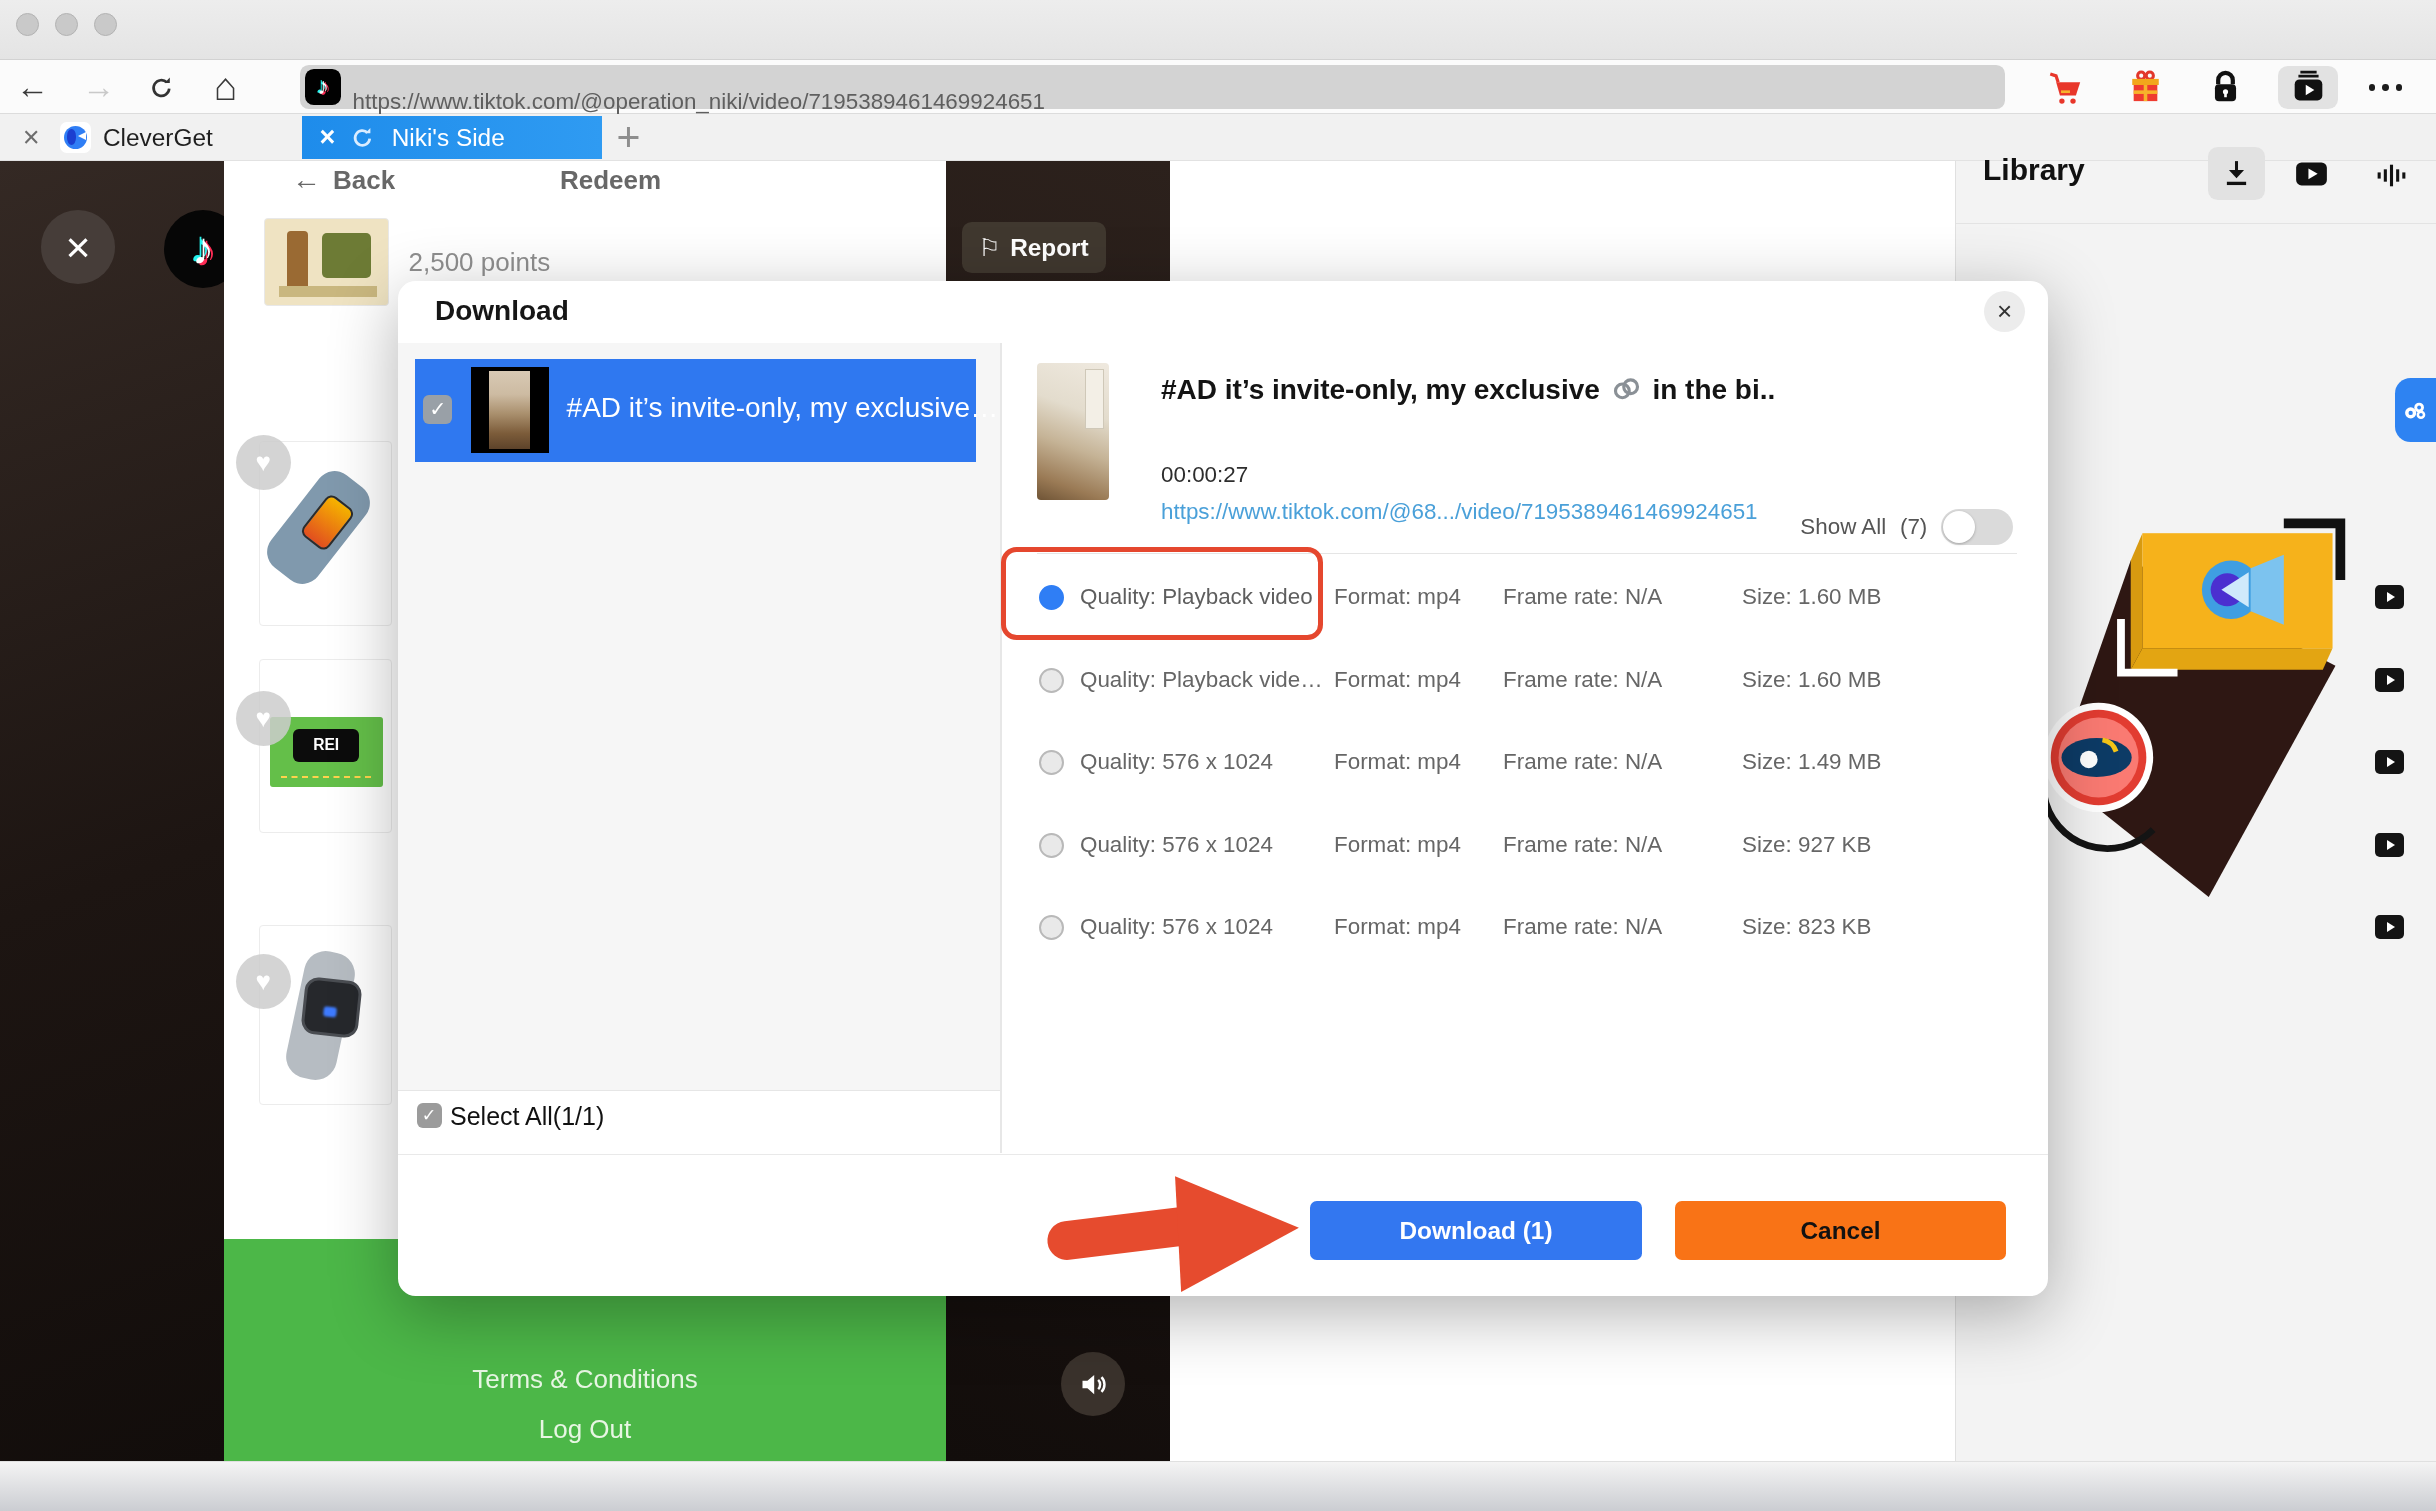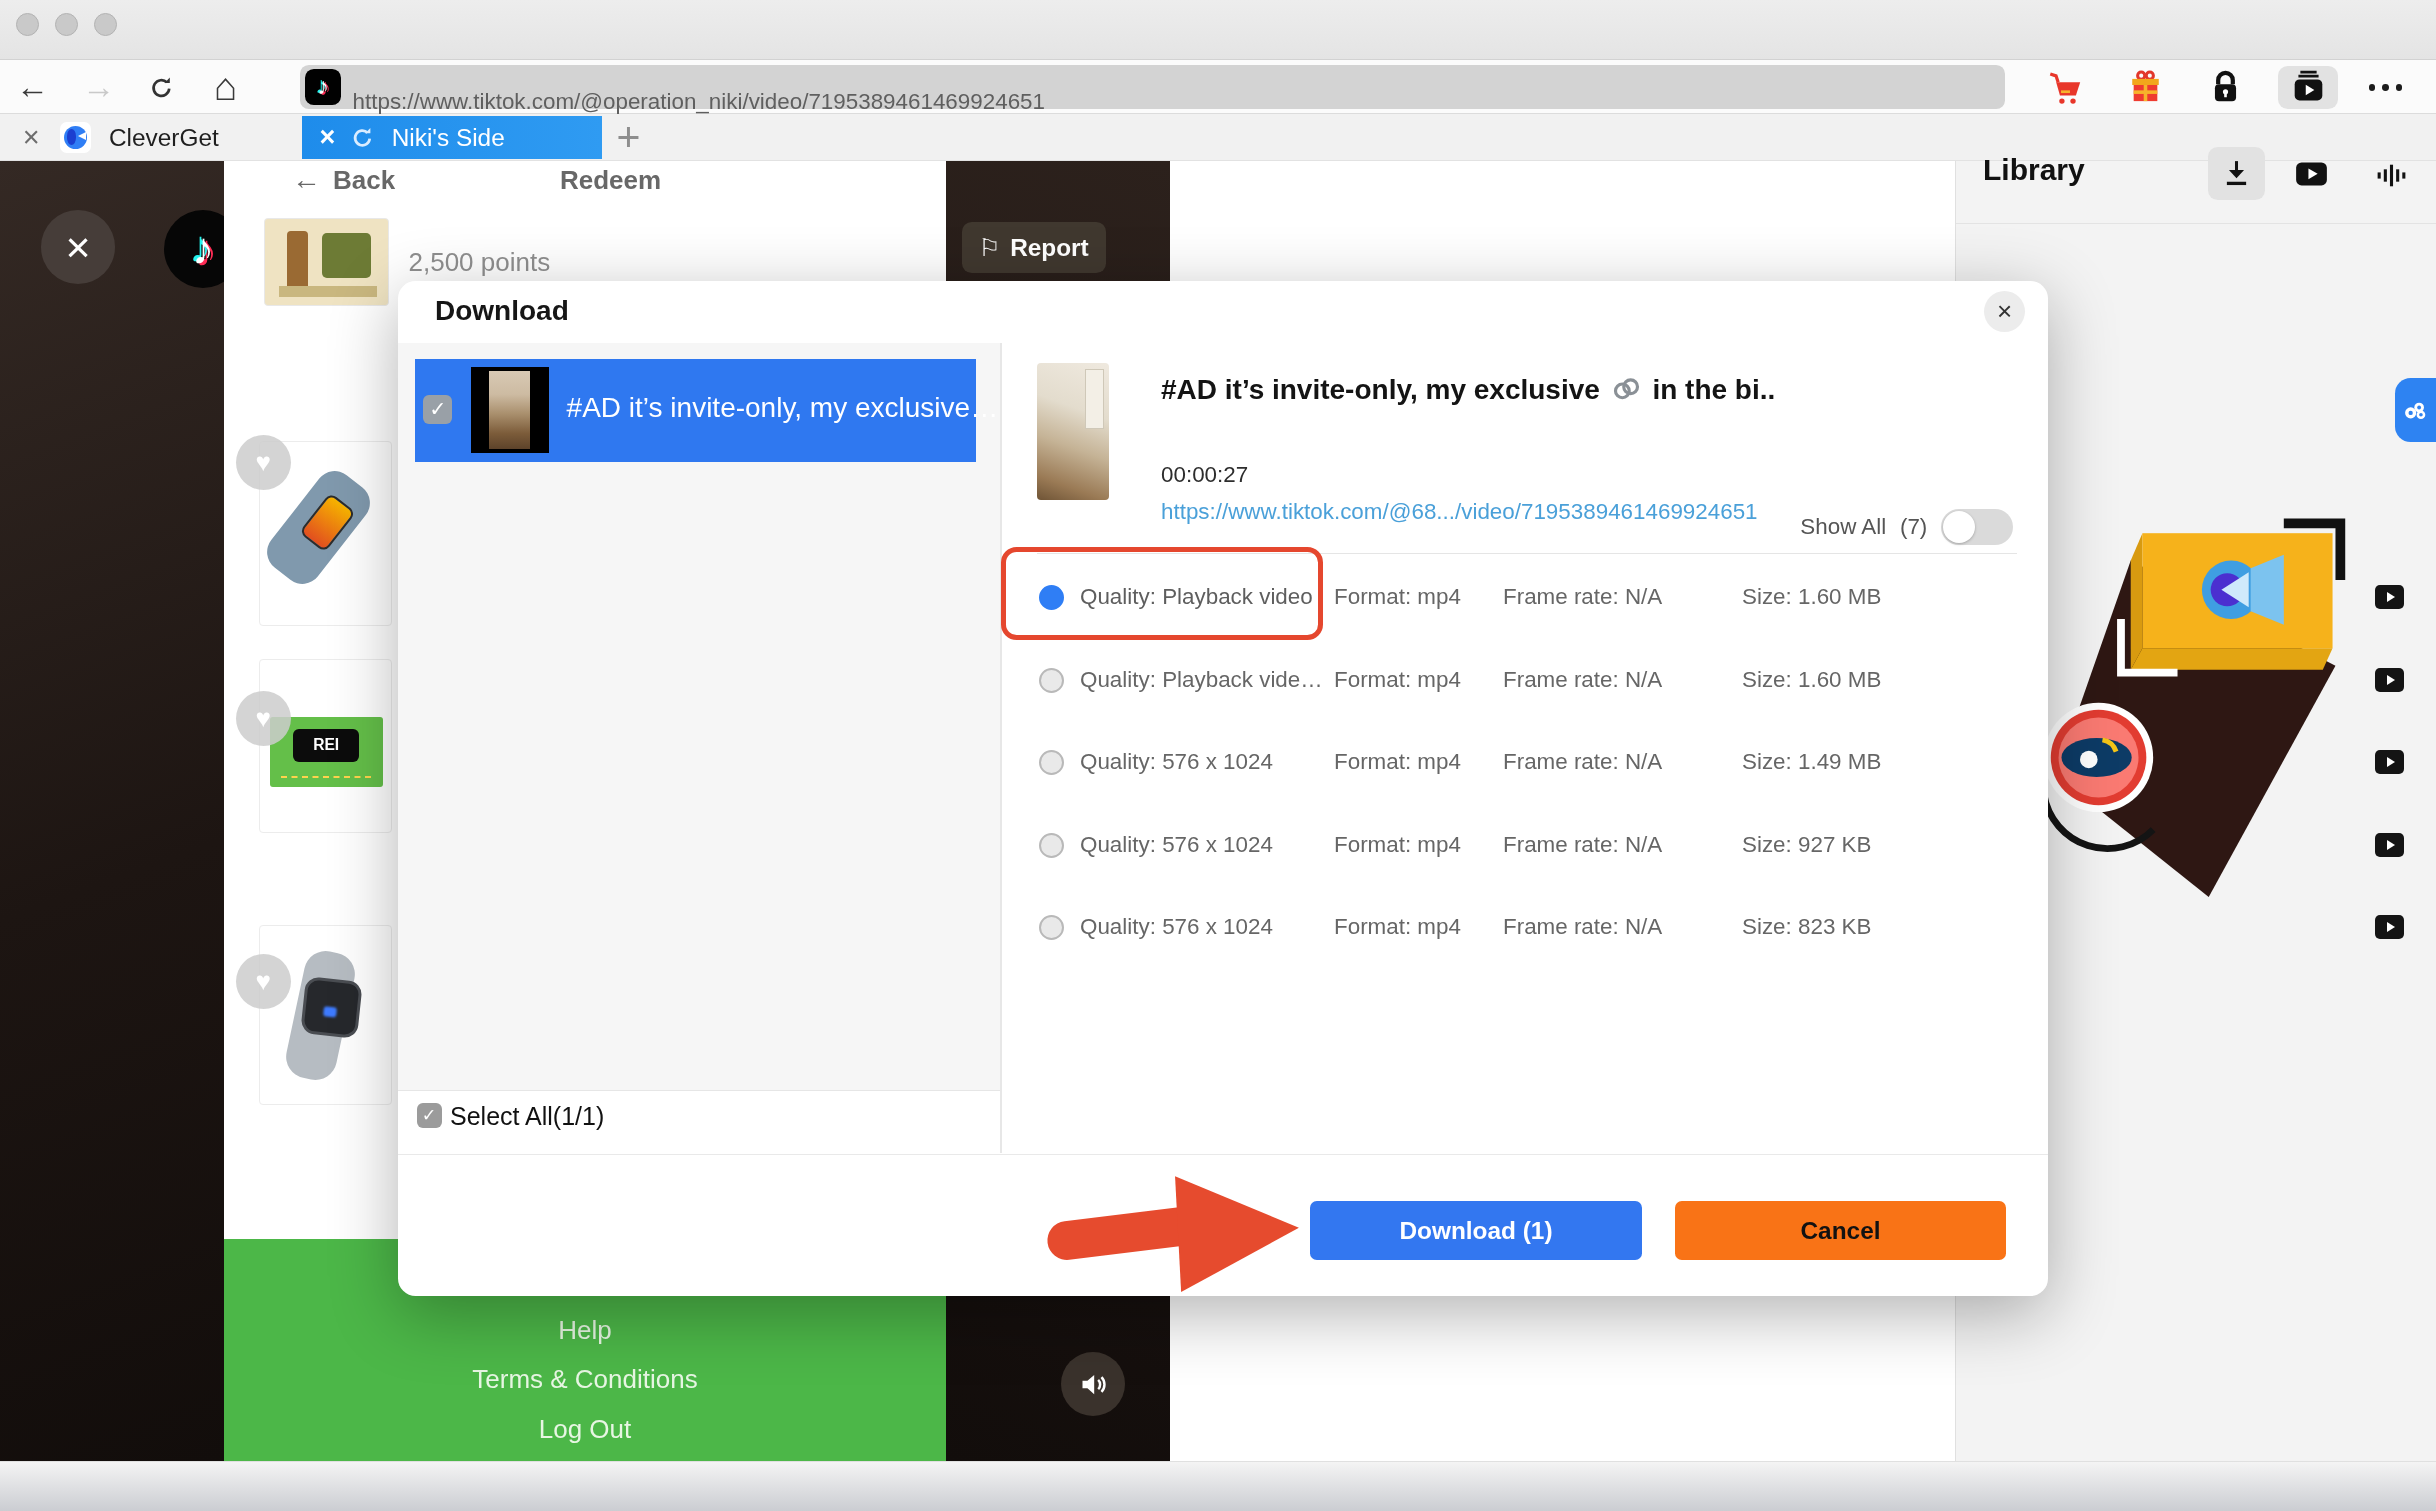--- a/index.html
+++ b/index.html
@@ -19,21 +19,21 @@
   .pill-active{background:#e2e2e2;border-radius:9.8px;}
   .dots{display:flex;gap:6.8px;}
   .dots i{width:6.8px;height:6.8px;border-radius:50%;background:#1c1c1c;}
   
   .tabstrip{position:absolute;left:0;top:114px;width:2436px;height:47px;background:#f1f1f1;border-bottom:1px solid #e2e2e2;}
   .tabx{position:absolute;left:11.7px;top:0;height:47px;width:39px;display:flex;align-items:center;justify-content:center;font-size:29px;color:#6d6d6d;}
   .favicon{position:absolute;left:60px;top:7.8px;width:31px;height:31px;background:#fff;border-radius:6.8px;display:flex;align-items:center;justify-content:center;}
   .favicon .c1{position:relative;width:23.4px;height:23.4px;border-radius:50%;background:#2f7ef5;}
   .favicon .c1:before{content:"";position:absolute;left:2.9px;top:3.9px;width:9.8px;height:15.6px;border-radius:50%;background:#1b3fd0;}
   .favicon .c1:after{content:"";position:absolute;right:1px;top:6.8px;border-top:4.9px solid transparent;border-bottom:4.9px solid transparent;border-right:8.8px solid #fff;}
-  .tablabel{position:absolute;left:109px;top:9.8px;font-size:24.4px;color:#1f1f1f;}
+  .tablabel{position:absolute;left:103px;top:9.8px;font-size:24.4px;color:#1f1f1f;}
   .activetab{position:absolute;left:302px;top:2px;width:300px;height:43px;background:linear-gradient(90deg,#1e8ceb,#2f9bf2);display:flex;align-items:center;color:#fff;}
   .activetab .x{font-size:27px;font-weight:bold;margin-left:17.6px;}
   .activetab .lbl{font-size:24.4px;margin-left:15.6px;}
   .newtab{position:absolute;left:605px;top:0;width:47px;height:47px;display:flex;align-items:center;justify-content:center;font-size:41px;color:#8e8e8e;font-weight:300;}
   
   .content{position:absolute;left:0;top:161px;width:2436px;height:1300px;background:#fff;}
   .darkL{position:absolute;left:0;top:0;width:224px;height:1300px;background:linear-gradient(160deg,#342924 0%,#1d1512 55%,#120d0b 100%);}
   .darkR{position:absolute;left:946px;top:0;width:224px;height:1300px;background:linear-gradient(200deg,#2c211c 0%,#1c1412 60%,#120d0b 100%);}
   .rewards{position:absolute;left:224px;top:0;width:722px;height:1300px;background:#fff;}
   .bigx{position:absolute;left:41px;top:49px;width:74px;height:74px;border-radius:50%;background:#463d39;color:#fff;display:flex;align-items:center;justify-content:center;font-size:43px;}
@@ -322,21 +322,20 @@
       <div class="soundbtn" style="left:115px;">
         <svg width="33" height="33" viewBox="0 0 24 24">
             <path d="M4 9.2v5.6h3.6L12.5 19V5L7.6 9.2H4z" fill="#fff"></path>
             <path d="M15.4 8.6a4.8 4.8 0 010 6.8" stroke="#fff" stroke-width="1.8" fill="none"></path>
             <path d="M17.8 6.6a7.8 7.8 0 010 10.8" stroke="#fff" stroke-width="1.8" fill="none"></path>
           </svg>
       </div>
     </div>
 
     <div class="greenfoot">
-      <span class="glink" style="top:76px;">Help</span>
       <span class="glink" style="top:125px;">Terms &amp; Conditions</span>
       <span class="glink" style="top:175px;">Log Out</span>
     </div>
 
     <div class="commentpanel">
       <div class="hr" style="left:57px;top:1067px;width:729px;height:1px;"></div>
     </div>
   </div>
 
   <div class="dialog">

